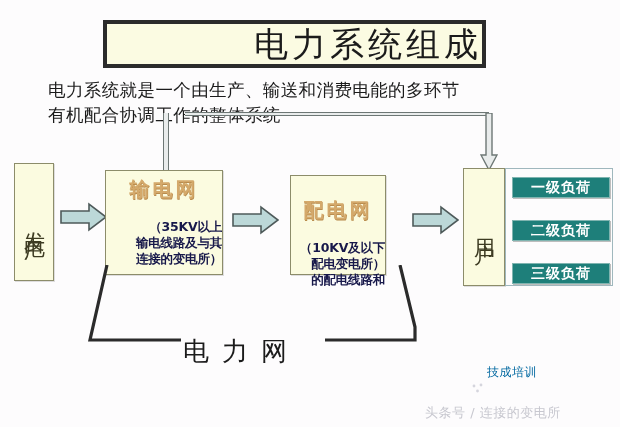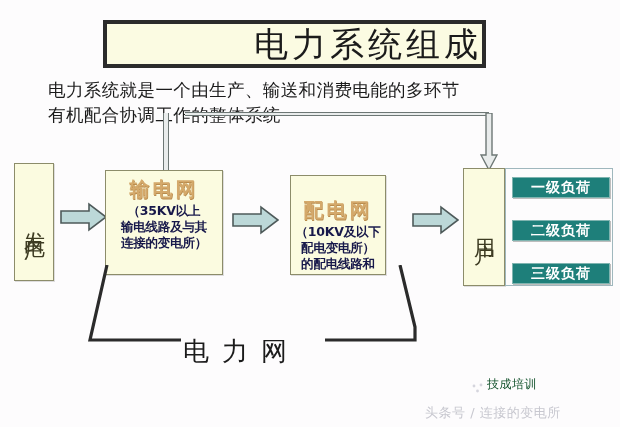--- a/index.html
+++ b/index.html
@@ -106,22 +106,23 @@
     letter-spacing: 3px;
     line-height: 1.15;
     text-shadow: 0.5px 0.5px 0 #b98c4e;
   }
   .node-sub {
     font-family: "DejaVu Sans", "Liberation Sans", sans-serif;
     font-size: 12.5px;
     font-weight: bold;
     color: #17184a;
     line-height: 16px;
-    margin-top: 2px;
+    margin-top: 18px;
     letter-spacing: -0.2px;
+    text-align: right;
   }
   .node-sub div { white-space: nowrap; }
 
   .node-user {
     left: 463px;
     top: 168px;
     width: 42px;
     height: 118px;
     display: flex;
     align-items: center;
@@ -203,24 +204,24 @@
     font-size: 26px;
     color: #1b1b1b;
     letter-spacing: 13px;
     white-space: nowrap;
   }
 
   
   .wm-logo {
     position: absolute;
     left: 487px;
-    top: 376px;
+    top: 364px;
     font-family: "DejaVu Sans", "Liberation Sans", sans-serif;
     font-size: 12px;
-    color: #14532d;
+    color: #0369a1;
     white-space: nowrap;
     letter-spacing: 0.5px;
   }
   .wm-bottom {
     position: absolute;
     left: 425px;
     top: 404px;
     font-family: "DejaVu Sans", "Liberation Sans", sans-serif;
     font-size: 13px;
     color: #c7c7cf;

